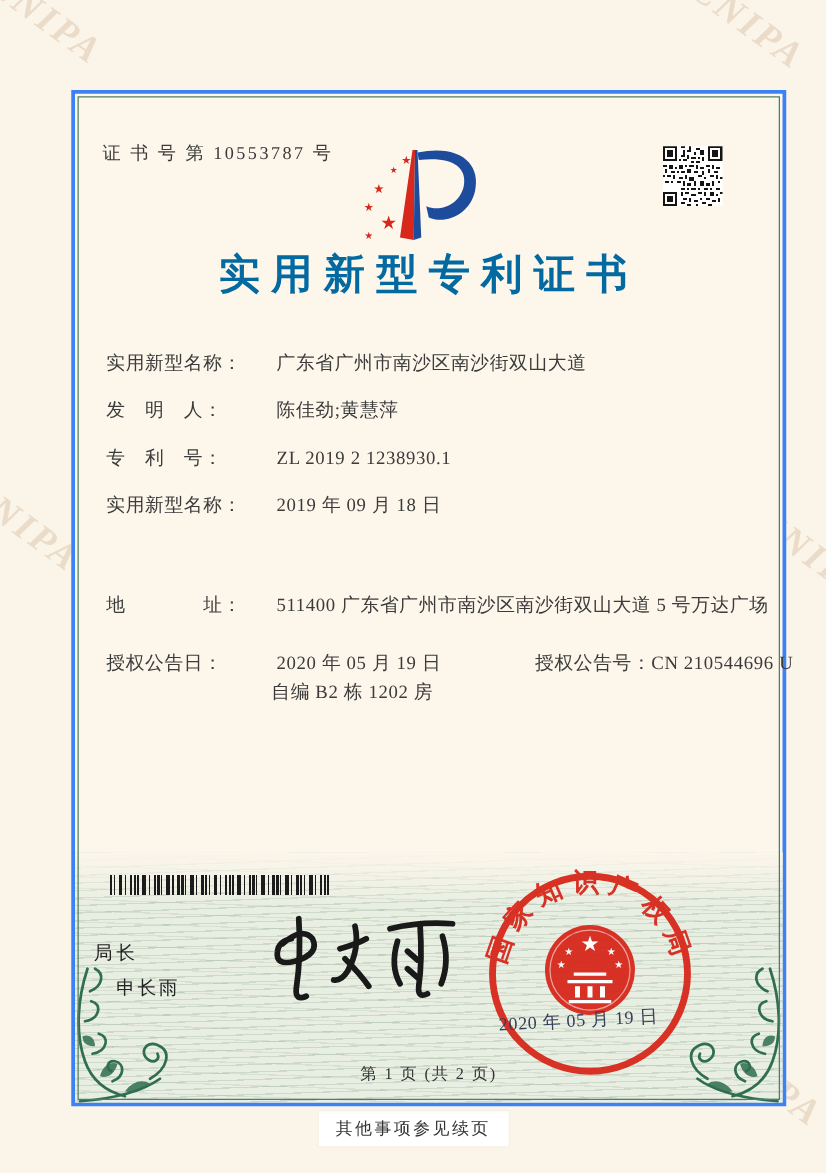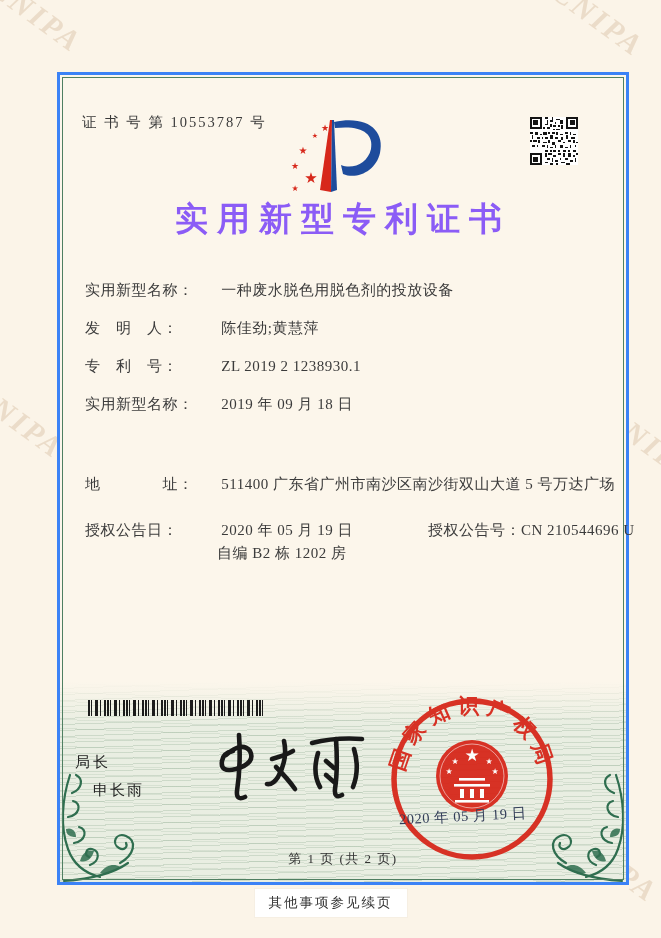--- a/index.html
+++ b/index.html
@@ -22,21 +22,21 @@
     background-color:#e9eee2;
     background-image:
       linear-gradient(180deg,#fcf6eb 0,rgba(252,246,235,0) 42px),
       repeating-linear-gradient(178deg,rgba(120,155,125,0.25) 0 1px,rgba(0,0,0,0) 1px 6px),
       repeating-linear-gradient(2deg,rgba(120,155,125,0.16) 0 1px,rgba(0,0,0,0) 1px 9px);}
 
   .cert-no{position:absolute;left:22px;top:38px;font-size:14.5px;color:#3a3a3a;letter-spacing:2px;}
   .qr{position:absolute;left:470px;top:42px;width:48px;height:48px;}
   .logo{position:absolute;left:213px;top:22px;width:160px;height:105px;}
   .title{position:absolute;left:0;top:122px;width:100%;text-align:center;
-         font-size:33px;font-weight:700;color:#8b5cf6;letter-spacing:9px;}
+         font-size:33px;font-weight:700;color:#0369a1;letter-spacing:9px;}
 
   .row{position:absolute;left:25px;font-size:15px;color:#3b3b3b;letter-spacing:0.5px;white-space:nowrap;}
   .row .lbl{display:inline-block;width:132px;}
   .row .val{display:inline-block;}
   .addr2{position:absolute;left:157px;font-size:15px;color:#3b3b3b;letter-spacing:0.5px;margin-top:47px;}
   .grant-no{position:absolute;left:285px;top:0;}
 
   .paras{position:absolute;left:25px;top:470px;width:504px;font-style:italic;
          font-size:14.5px;line-height:22.5px;color:#333;letter-spacing:0.6px;text-align:justify;}
   .paras p{margin:0;text-indent:2em;}
@@ -197,21 +197,21 @@
         <text x="22" y="72" font-size="9">★</text>
         <text x="38" y="86" font-size="15">★</text>
         <text x="22" y="94" font-size="8">★</text>
       </g>
     </svg>
 
     <div class="title">实用新型专利证书</div>
 
     <div class="row" style="top:206px">
       <span class="lbl">实用新型名称：</span>
-      <span class="val">一种废水脱色用脱色剂的投放设备</span>
+      <span class="val">广东省广州市南沙区南沙街双山大道</span>
     </div>
     <div class="row" style="top:244px">
       <span class="lbl">发　明　人：</span>
       <span class="val">陈佳劲;黄慧萍</span>
     </div>
     <div class="row" style="top:282px">
       <span class="lbl">专　利　号：</span>
       <span class="val">ZL 2019 2 1238930.1</span>
     </div>
     <div class="row" style="top:320px">

